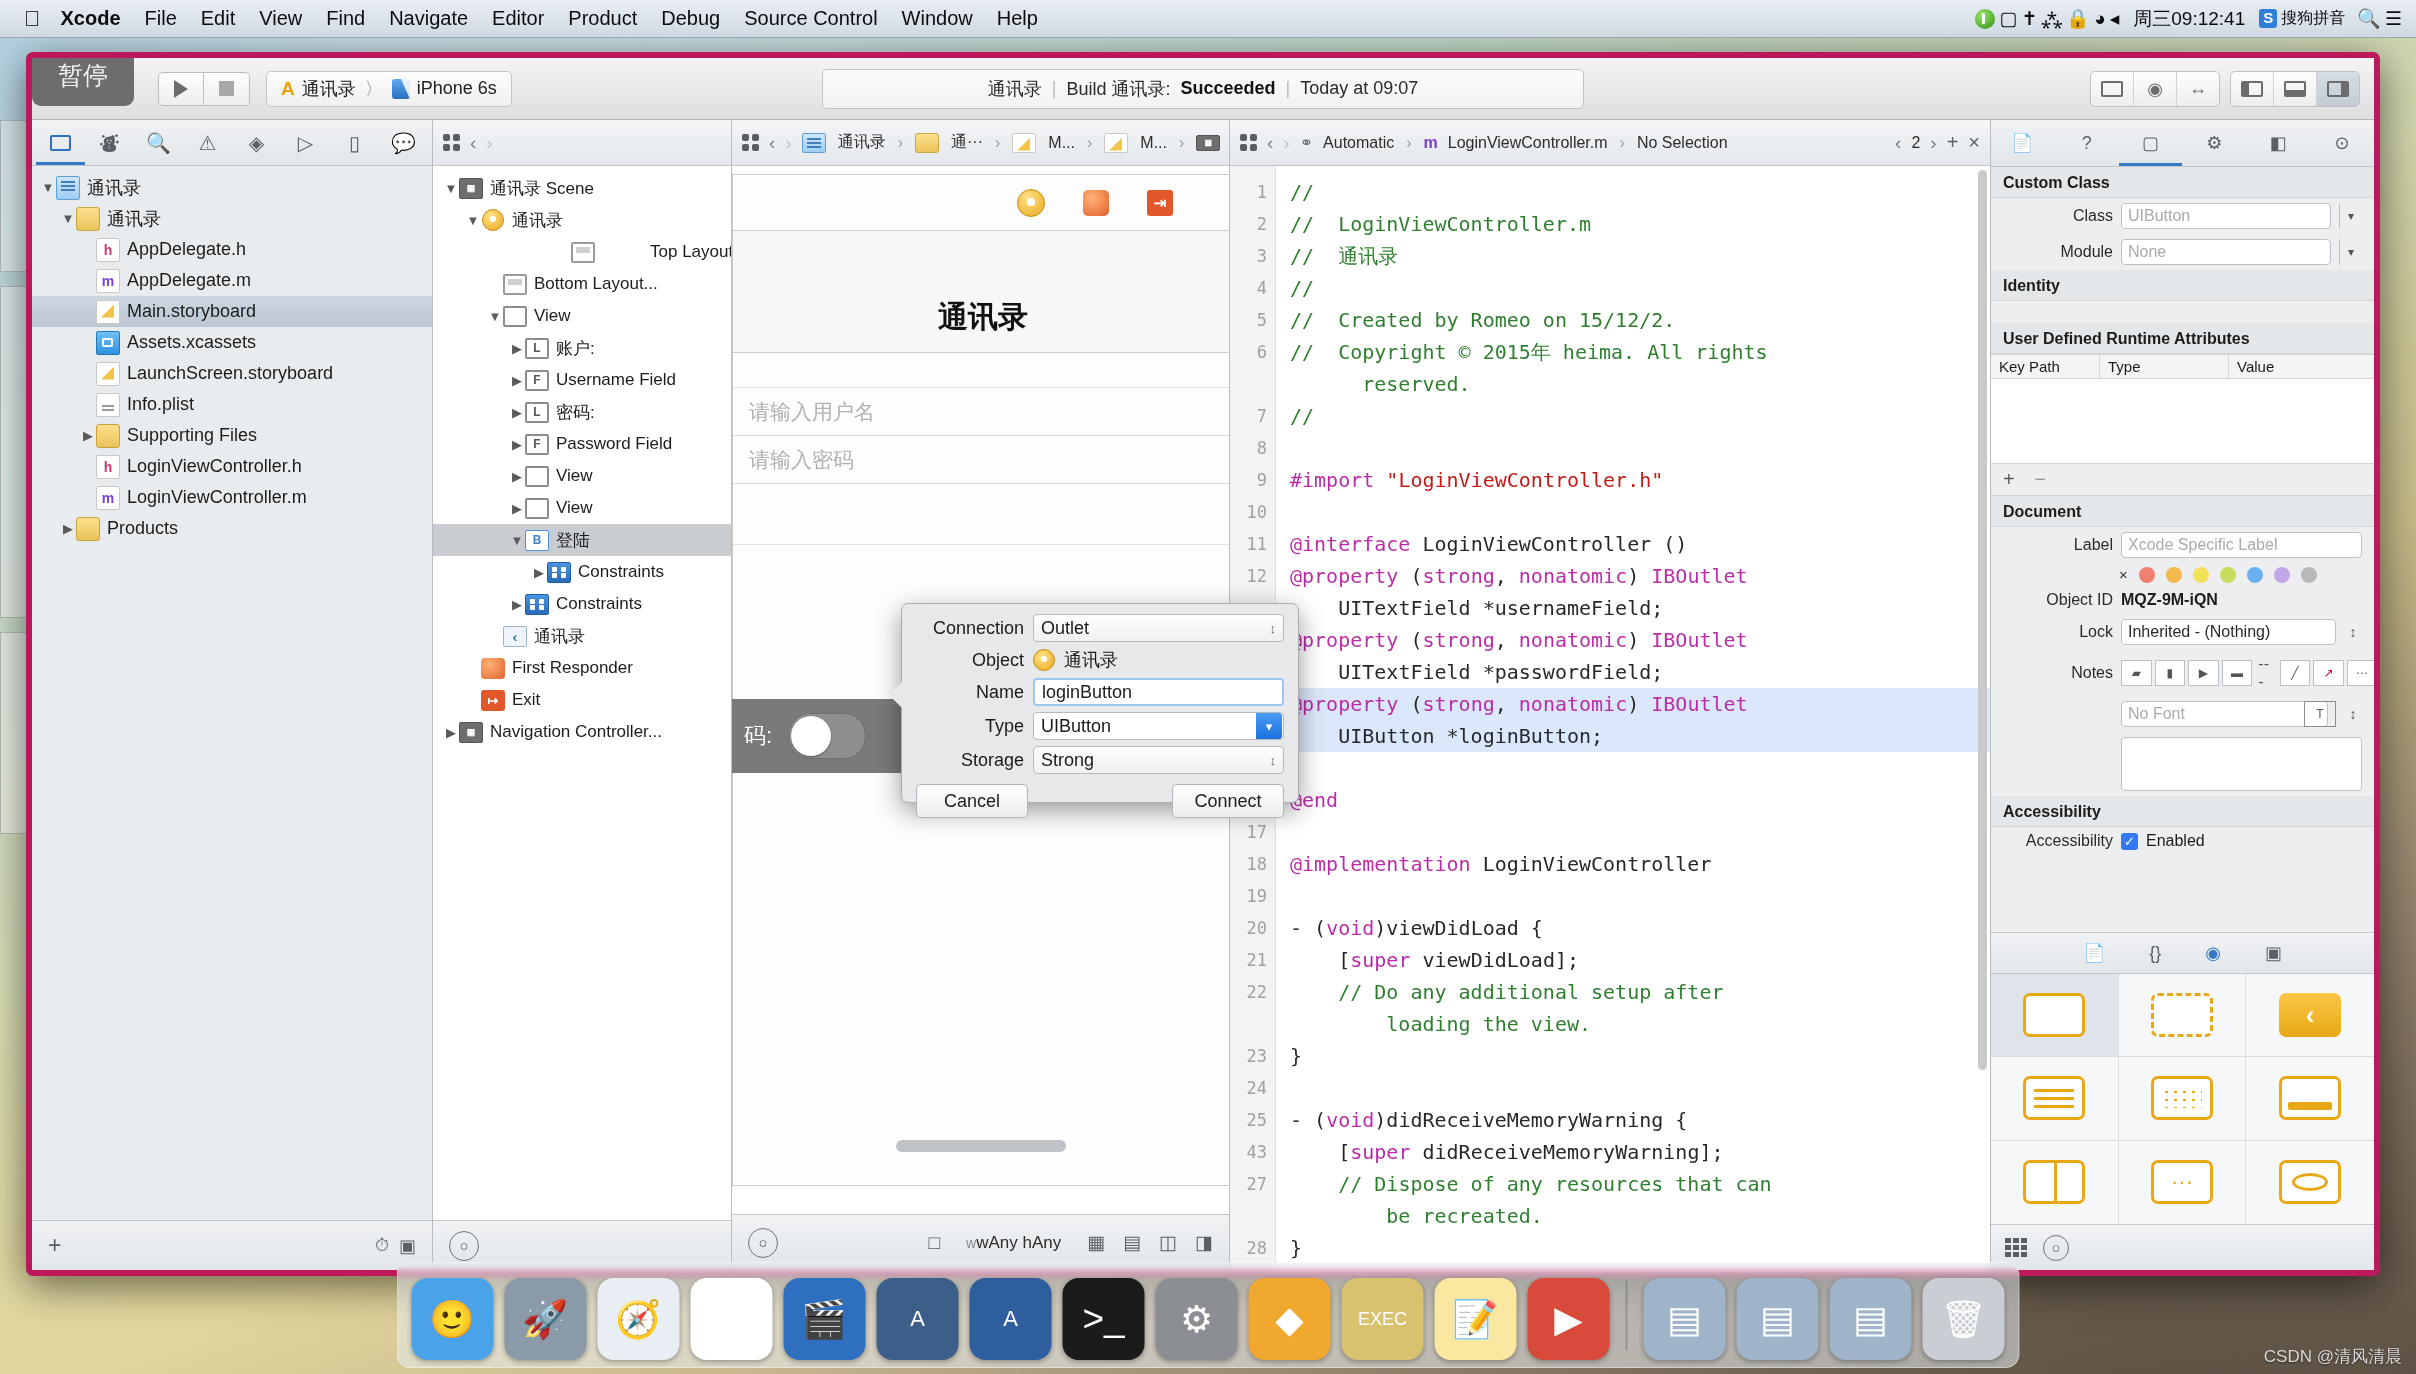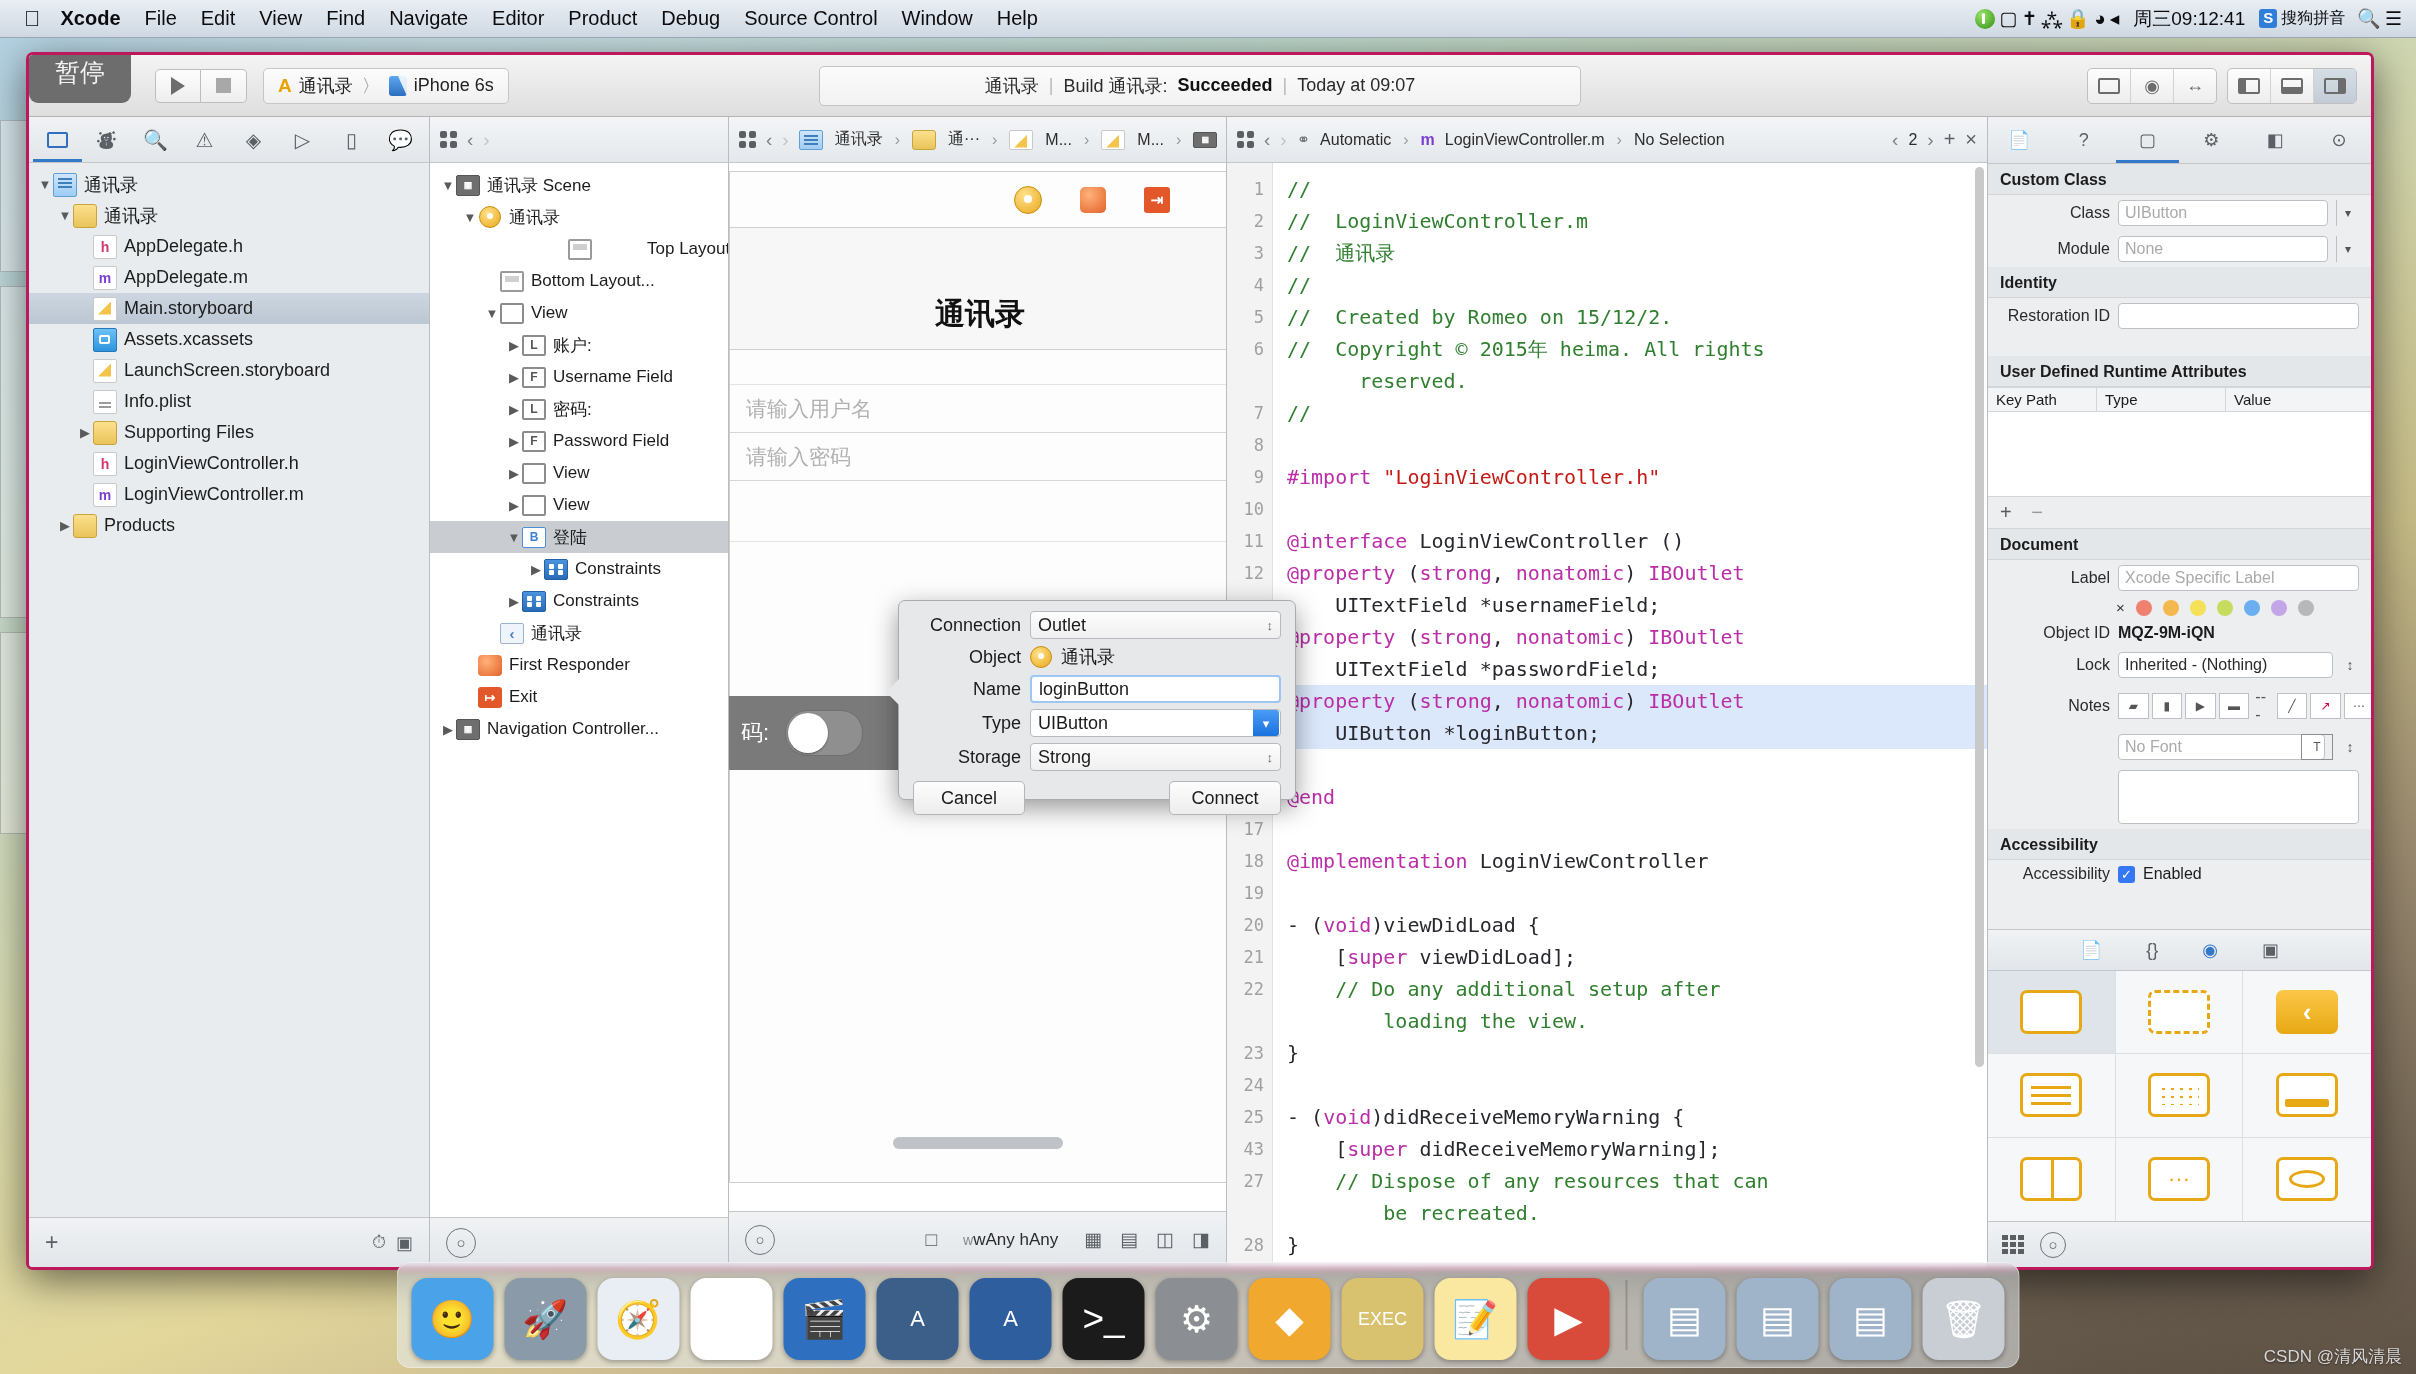--- a/index.html
+++ b/index.html
@@ -35,21 +35,21 @@
   #menubar .mi.bold{font-weight:bold;}
   #menubar .spacer{flex:1;}
   #menubar .status{margin-left:18px;display:flex;align-items:center;gap:4px;}
   #menubar .sicon{font-size:19px;display:inline-block;}
   .greenic{width:20px;height:20px;border-radius:50%;background:radial-gradient(circle at 35% 30%,#9ce36b,#2f8f12);display:inline-block;position:relative;}
   .greenic:after{content:"";position:absolute;left:7px;top:4px;width:3px;height:11px;background:#fff;border-radius:2px;}
   .sogou{display:inline-block;background:#2f7fd8;color:#fff;font-weight:bold;font-size:15px;border-radius:3px;padding:1px 4px;line-height:1.1;}
   
   #xcode{
     position:absolute;left:26px;top:52px;width:2342px;height:1212px;
-    background:#d9dde1;border:3px solid #be185d;border-radius:7px;
+    background:#d9dde1;border:6px solid #be185d;border-radius:7px;
     box-shadow:0 10px 40px rgba(0,0,0,.55);
     overflow:hidden;
     display:flex;flex-direction:column;
   }
   
   #toolbar{
     height:62px;flex:0 0 62px;
     background:linear-gradient(#f4f4f4,#dedede);
     border-bottom:1px solid #b4b4b4;
     display:flex;align-items:center;position:relative;
@@ -746,24 +746,20 @@
           <span class="finput ph">UIButton</span>
           <span class="chev">▾</span>
         </div>
         <div class="frow">
           <span class="flabel">Module</span>
           <span class="finput ph">None</span>
           <span class="chev">▾</span>
         </div>
 
         <div class="sec-title">Identity</div>
-        <div class="frow">
-          <span class="flabel">Restoration ID</span>
-          <span class="finput"></span>
-        </div>
         <div style="height:22px"></div>
 
         <div class="sec-title">User Defined Runtime Attributes</div>
         <div class="tablehdr">
           <div style="width:92px">Key Path</div>
           <div style="width:112px">Type</div>
           <div style="flex:1;border-right:none">Value</div>
         </div>
         <div class="tblbody"></div>
         <div class="pm">

